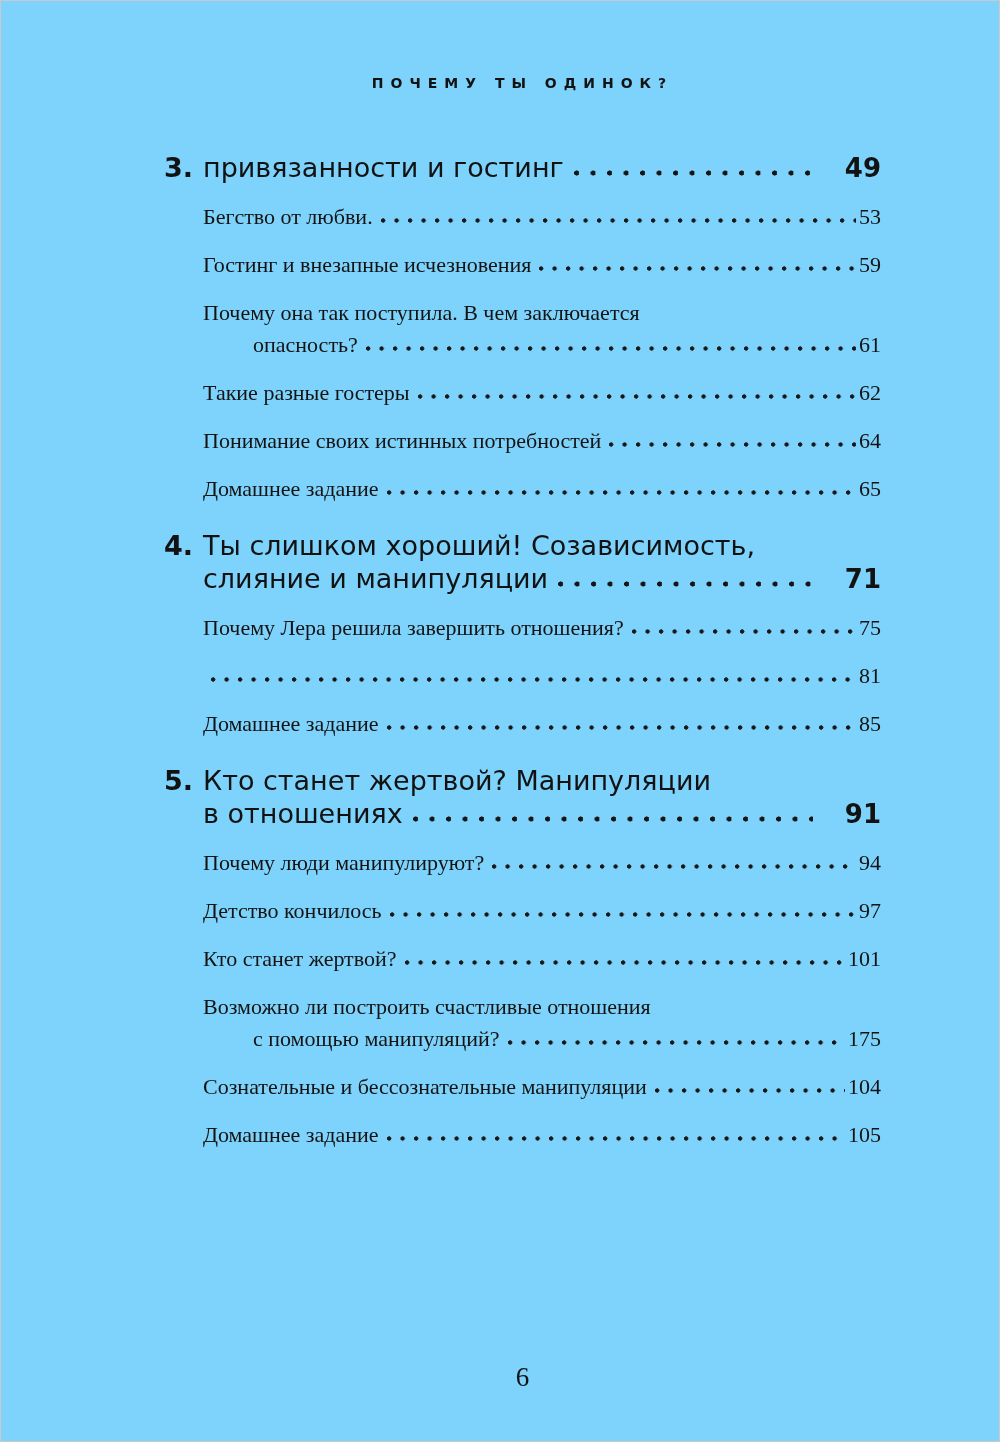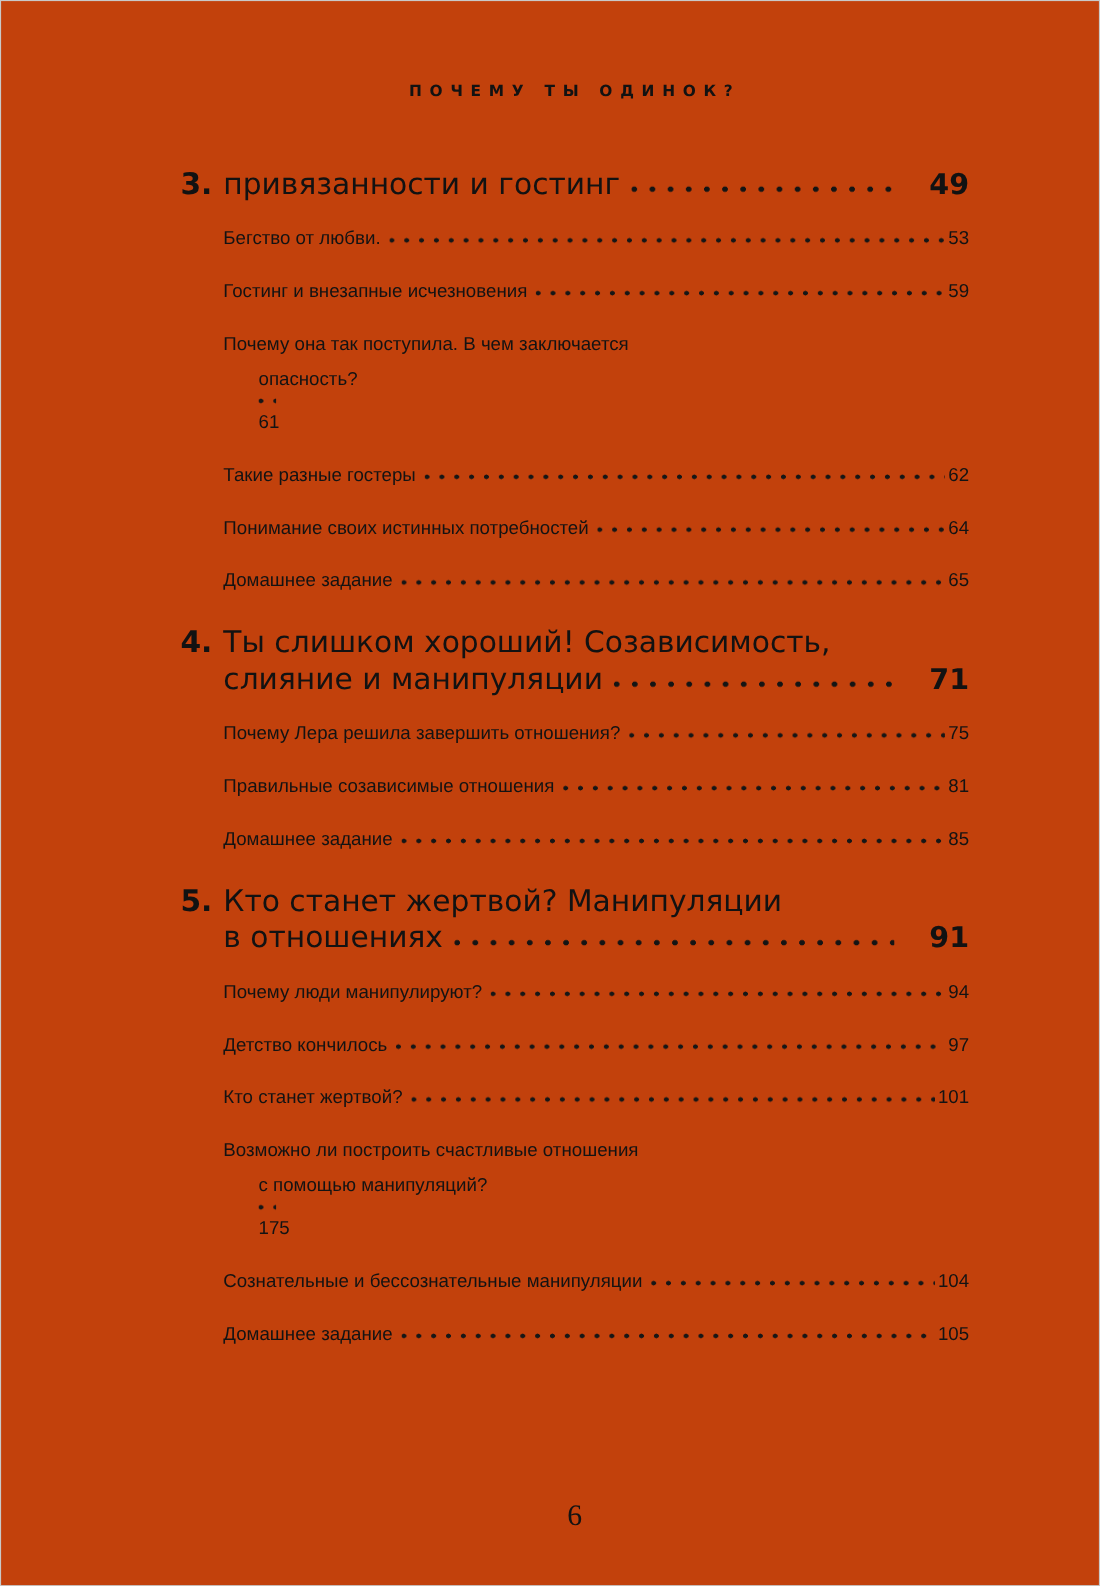--- a/index.html
+++ b/index.html
@@ -3,21 +3,21 @@
 <meta charset="utf-8">
 <title>Оглавление</title>
 <style>
   * { margin: 0; padding: 0; box-sizing: border-box; }
   html, body { background: #e9e9e9; }
   .page {
     position: relative;
     width: 1000px;
     height: 1442px;
     margin: 0 auto;
-    background: #c2410c;
+    background: #7dd3fc;
     border: 1px solid #c9c9c9;
     color: #151515;
     overflow: hidden;
   }
   .running-header {
     margin-top: 74px;
     margin-bottom: 60px;
     padding-left: 163px;
     padding-right: 118px;
     text-align: center;
@@ -48,30 +48,30 @@
   .chbody { flex: 1 1 auto; min-width: 0; }
   .chapter .pagenum {
     font-weight: bold;
     font-size: 26px;
     margin-left: 24px;
   }
   
   .section {
     margin-left: 39px;
     margin-bottom: 16px;
-    font-family: Liberation Sans, sans-serif;
-    font-size: 17px;
+    font-family: Liberation Serif, serif;
+    font-size: 22px;
     line-height: 32px;
     color: #131313;
   }
   .row {
     display: flex;
     align-items: baseline;
   }
-  .row.indent { margin-left: 24px; flex-direction: column; }
+  .row.indent { margin-left: 50px; }
   .title { white-space: nowrap; }
   .pagenum { white-space: nowrap; flex: 0 0 auto; }
   
   .leader {
     flex: 1 1 auto;
     min-width: 16px;
     height: 7px;
     margin: 0 3px 0 8px;
     background-image: radial-gradient(circle at 2.2px 3.5px, #161616 1.9px, rgba(0,0,0,0) 2.4px);
     background-size: 13.5px 7px;
@@ -181,21 +181,20 @@
       <div class="row">
         <span class="title">Почему Лера решила завершить отношения?</span>
         <span class="leader"></span>
         <span class="pagenum">75</span>
       </div>
     </div>
 
 
     <div class="section">
       <div class="row">
-        <span class="title">Правильные созависимые отношения</span>
         <span class="leader"></span>
         <span class="pagenum">81</span>
       </div>
     </div>
 
     <div class="section">
       <div class="row">
         <span class="title">Домашнее задание</span>
         <span class="leader"></span>
         <span class="pagenum">85</span>

